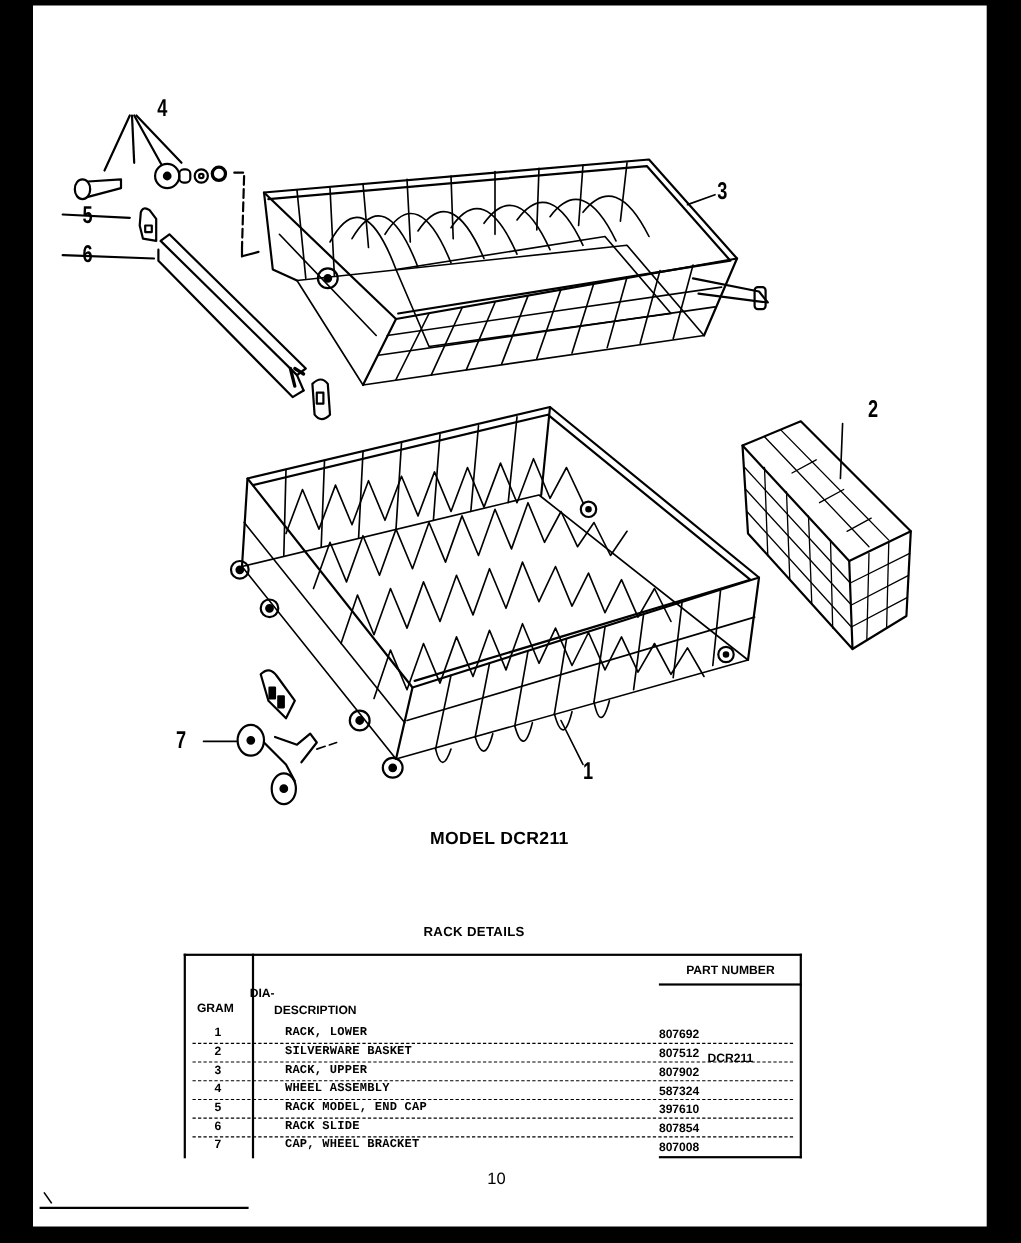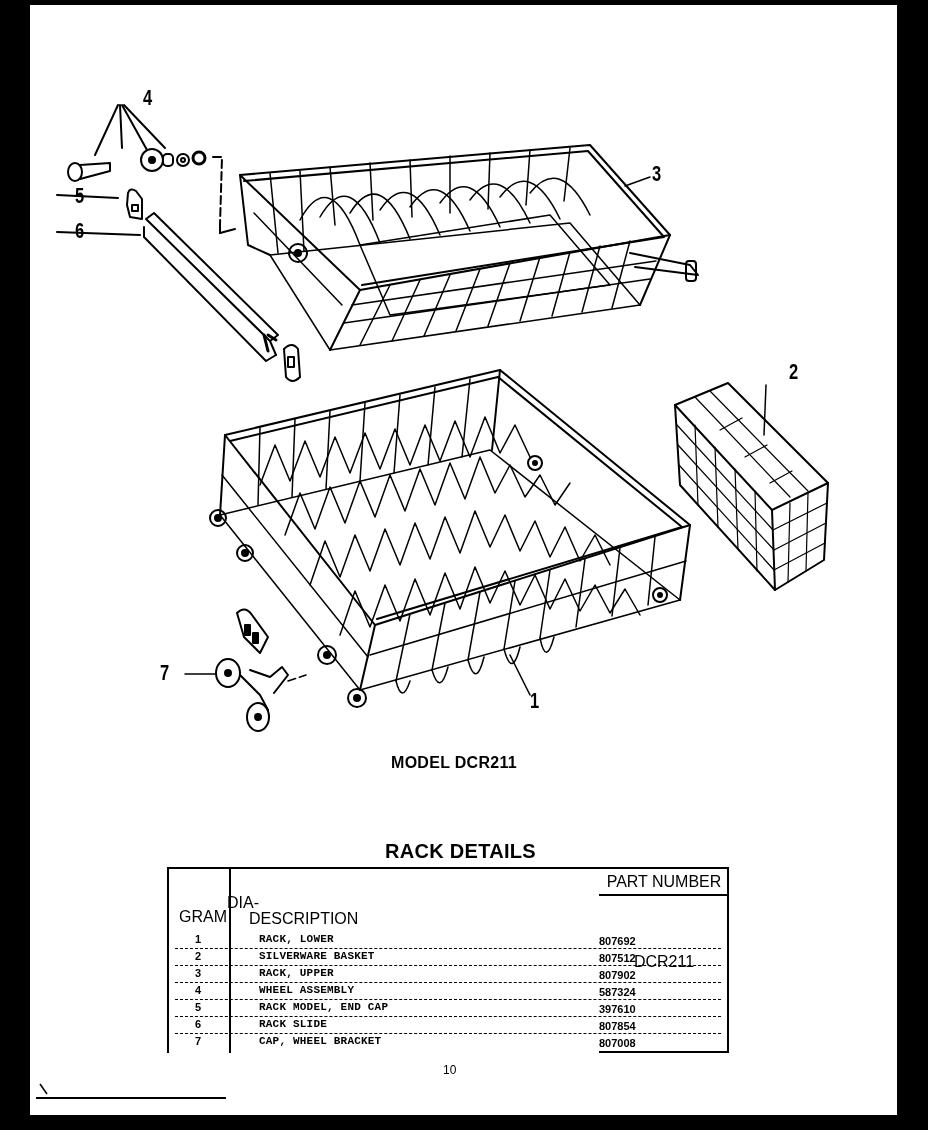--- a/index.html
+++ b/index.html
@@ -3,29 +3,29 @@
 <meta charset="utf-8">
 <style>
   html, body { margin:0; padding:0; }
   body { width:928px; height:1130px; background:#000; position:relative; overflow:hidden;
          font-family:"Liberation Sans", sans-serif; color:#000; }
   .page { position:absolute; left:30px; top:5px; width:867px; height:1110px; background:#fff; }
   .art { position:absolute; left:0; top:0; }
   .callout { position:absolute; font-family:"Liberation Sans", sans-serif; font-weight:bold; font-size:22px;
              transform:scaleX(0.75); transform-origin:left top; line-height:1; }
   .model { position:absolute; left:361px; top:749px; font-weight:bold; font-size:16px; letter-spacing:0.3px; }
-  .title { position:absolute; left:355px; top:835px; font-weight:bold; font-size:20px; letter-spacing:0.3px; }
-  .pageno { position:absolute; left:413px; top:1058px; font-size:12px; }
+  .title { position:absolute; left:355px; top:835px; font-weight:bold; font-size:12px; letter-spacing:0.3px; }
+  .pageno { position:absolute; left:413px; top:1058px; font-size:15px; }
   .tbl { position:absolute; left:137px; top:862px; width:562px; height:186px; }
   .tbl .frame { position:absolute; left:0; top:0; right:0; bottom:0; border-top:2px solid #000; }
   .col-div1 { position:absolute; left:62px; top:0; bottom:0; border-left:2px solid #000; }
   .left-edge { position:absolute; left:0; top:0; height:186px; border-left:2px solid #000; }
   .right-box { position:absolute; left:432px; top:0; width:128px; bottom:0; border-right:2px solid #000; border-bottom:2px solid #000; }
   .pn-line { position:absolute; left:432px; width:130px; top:27px; border-top:2px solid #000; }
-  .hdr { position:absolute; font-weight:normal; font-size:16px; line-height:14px; }
+  .hdr { position:absolute; font-weight:bold; font-size:11px; line-height:14px; }
   .row { position:absolute; left:0; width:562px; height:17px; font-size:11px; font-weight:bold; }
   .row .num { position:absolute; left:0; width:62px; text-align:center; top:0; }
   .row .desc { position:absolute; left:92px; top:0; letter-spacing:0.2px;font-family:Liberation Mono, monospace; }
   .row .pn { position:absolute; left:432px; width:130px; top:2px; }
   .row .ul { position:absolute; left:8px; right:8px; bottom:1px; border-bottom:1px dashed #000; }
 </style>
 </head>
 <body>
 
 <div class="page">

